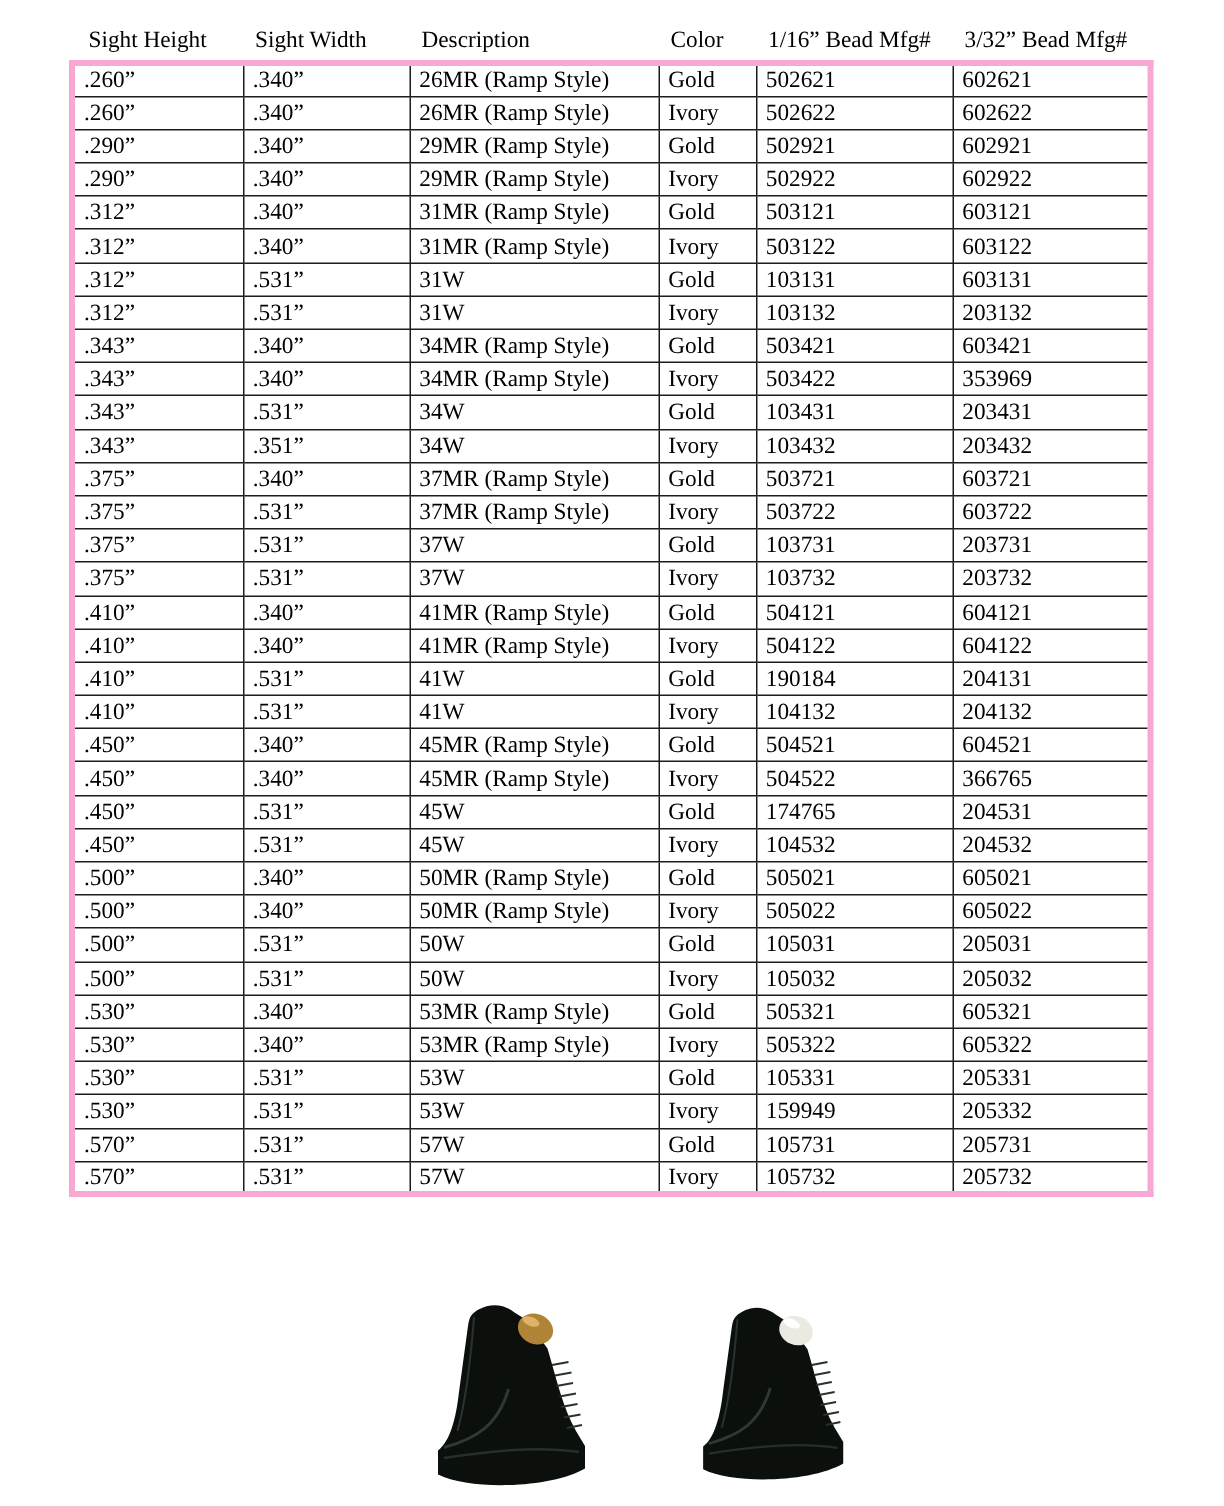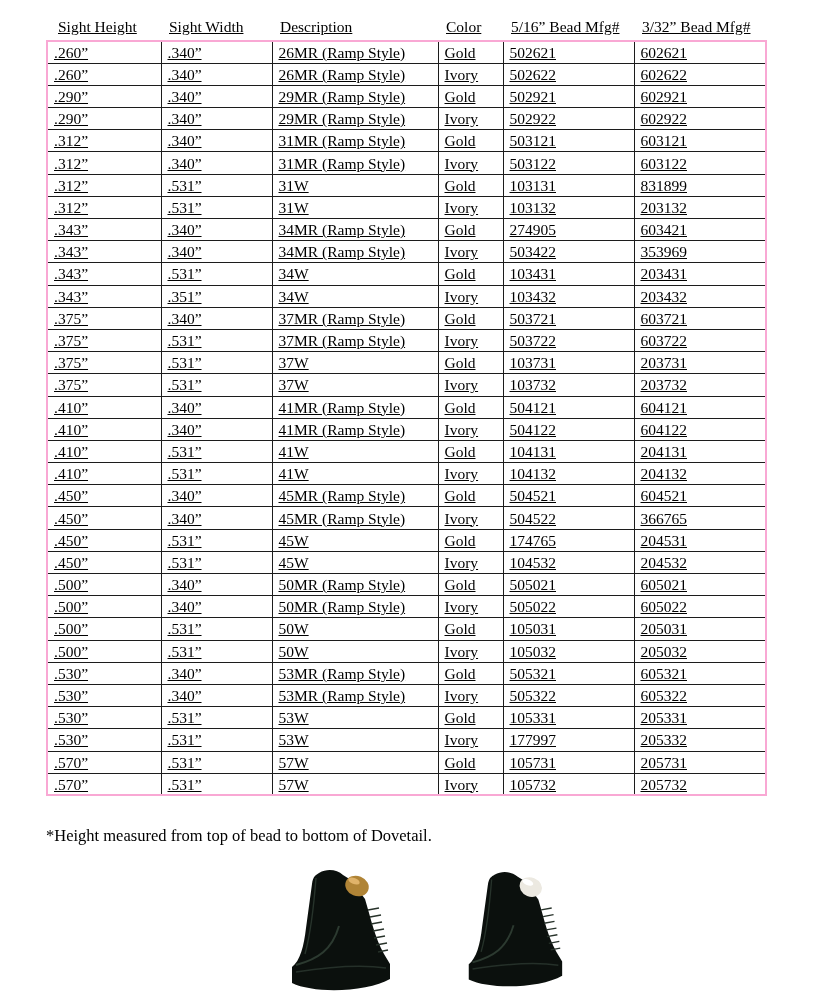--- a/index.html
+++ b/index.html
@@ -16,34 +16,33 @@
     background: #ffffff;
     overflow: hidden;
   }
   table.sight-table {
     position: absolute;
     left: 46px;
     top: 18px;
     width: 719px;
     border-collapse: collapse;
     table-layout: fixed;
-    text-decoration: underline;
   }
   table.sight-table thead th {
     font-weight: normal;
     text-align: left;
     font-size: 15.5px;
     padding: 0 0 4px 8px;
     border: none;
     white-space: nowrap;
     overflow: visible;
   }
   table.sight-table thead th:first-child { padding-left: 11px; }
   table.sight-table tbody {
-    border: 2px solid #f9a8d4;
+    border: 4px solid #f9a8d4;
   }
   table.sight-table tbody td {
     border: 1px solid #1c1c1c;
     font-size: 15.5px;
     line-height: 1.1;
     height: 22.2px;
     box-sizing: border-box;
     padding: 0 3px 0 6px;
     white-space: nowrap;
     overflow: hidden;
@@ -76,21 +75,21 @@
       <col style="width:65px">
         <col style="width:131px">
         <col style="width:132px">
     </colgroup>
     <thead>
       <tr>
         <th>Sight Height</th>
         <th>Sight Width</th>
         <th>Description</th>
         <th>Color</th>
-        <th>5/16” Bead Mfg#</th>
+        <th>1/16” Bead Mfg#</th>
         <th>3/32” Bead Mfg#</th>
       </tr>
     </thead>
     <tbody>
         <tr>
           <td>.260”</td>
           <td>.340”</td>
           <td>26MR (Ramp Style)</td>
           <td>Gold</td>
           <td>502621</td>
@@ -135,36 +134,36 @@
           <td>Ivory</td>
           <td>503122</td>
           <td>603122</td>
         </tr>
         <tr>
           <td>.312”</td>
           <td>.531”</td>
           <td>31W</td>
           <td>Gold</td>
           <td>103131</td>
-          <td>831899</td>
+          <td>603131</td>
         </tr>
         <tr>
           <td>.312”</td>
           <td>.531”</td>
           <td>31W</td>
           <td>Ivory</td>
           <td>103132</td>
           <td>203132</td>
         </tr>
         <tr>
           <td>.343”</td>
           <td>.340”</td>
           <td>34MR (Ramp Style)</td>
           <td>Gold</td>
-          <td>274905</td>
+          <td>503421</td>
           <td>603421</td>
         </tr>
         <tr>
           <td>.343”</td>
           <td>.340”</td>
           <td>34MR (Ramp Style)</td>
           <td>Ivory</td>
           <td>503422</td>
           <td>353969</td>
         </tr>
@@ -230,21 +229,21 @@
           <td>41MR (Ramp Style)</td>
           <td>Ivory</td>
           <td>504122</td>
           <td>604122</td>
         </tr>
         <tr>
           <td>.410”</td>
           <td>.531”</td>
           <td>41W</td>
           <td>Gold</td>
-          <td>104131</td>
+          <td>190184</td>
           <td>204131</td>
         </tr>
         <tr>
           <td>.410”</td>
           <td>.531”</td>
           <td>41W</td>
           <td>Ivory</td>
           <td>104132</td>
           <td>204132</td>
         </tr>
@@ -334,21 +333,21 @@
           <td>53W</td>
           <td>Gold</td>
           <td>105331</td>
           <td>205331</td>
         </tr>
         <tr>
           <td>.530”</td>
           <td>.531”</td>
           <td>53W</td>
           <td>Ivory</td>
-          <td>177997</td>
+          <td>159949</td>
           <td>205332</td>
         </tr>
         <tr>
           <td>.570”</td>
           <td>.531”</td>
           <td>57W</td>
           <td>Gold</td>
           <td>105731</td>
           <td>205731</td>
         </tr>
@@ -356,21 +355,20 @@
           <td>.570”</td>
           <td>.531”</td>
           <td>57W</td>
           <td>Ivory</td>
           <td>105732</td>
           <td>205732</td>
         </tr>
       </tbody>
   </table>
 
-  <p class="footnote">*Height measured from top of bead to bottom of Dovetail.</p>
 
   <svg class="sight-photo gold" width="108" height="128" viewBox="0 0 108 128">
     <path d="M33,7 C42,2 51,4 57,9 L65,14 L79,33 C85,53 89,72 98,88 L104,98 L104,113
              C82,126 28,128 6,117 L6,101 C14,95 18,80 20,62 L26,18 C27,10 30,9 33,7 Z" fill="#0b100d"></path>
     <path fill="none" stroke="#2c3a30" stroke-width="2" d="M10,99 C32,93 46,84 53,60"></path>
     <path fill="none" stroke="#253029" stroke-width="1.6" d="M10,106 C42,101 72,98 100,102"></path>
     <path fill="none" stroke="#27332b" stroke-width="1.4" d="M30,12 C28,38 25,66 19,88"></path>
     <g stroke="#27322a" stroke-width="1.4">
       <path d="M82,44 L93,42"></path>
         <path d="M84,51 L95,49"></path>

